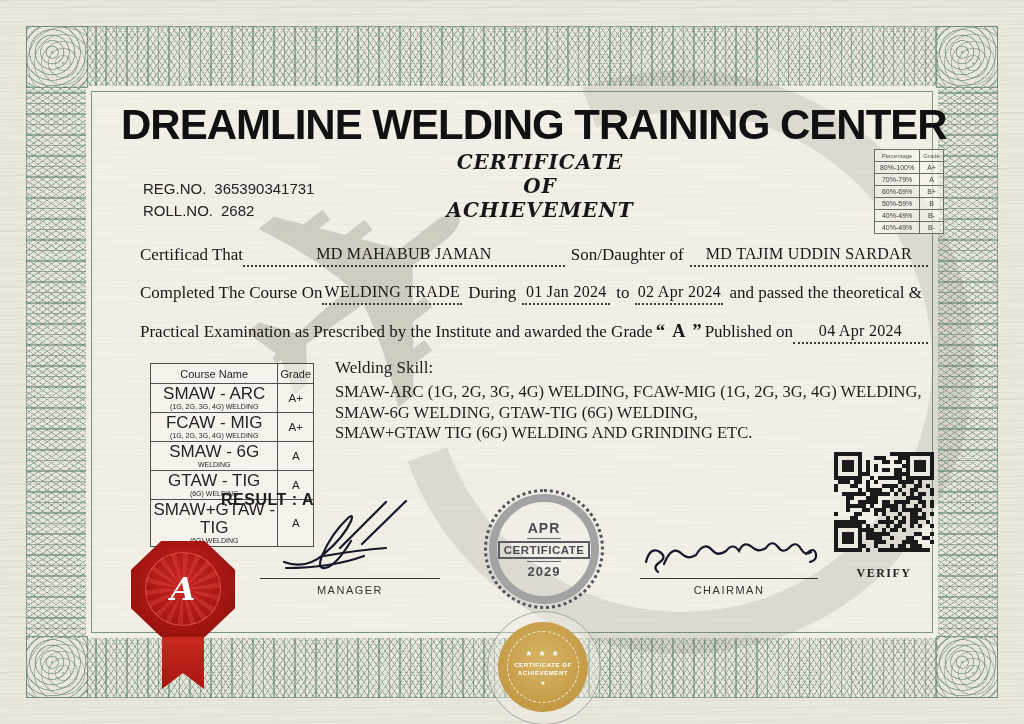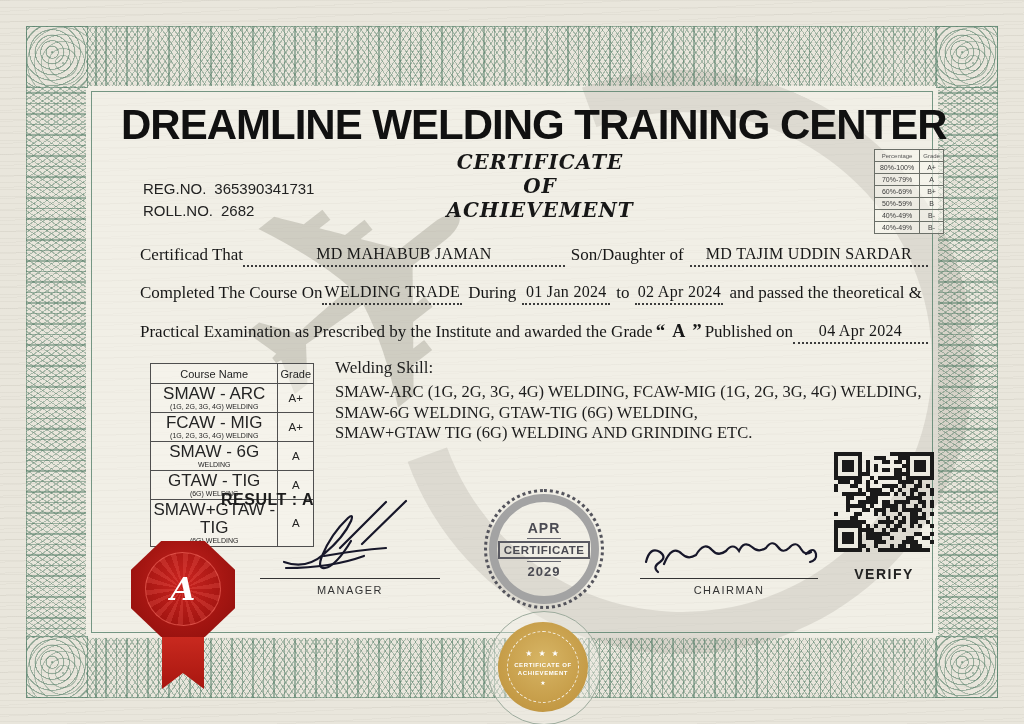--- a/index.html
+++ b/index.html
@@ -81,21 +81,21 @@
     font-family:"Liberation Sans",sans-serif;font-weight:bold;font-size:16px;letter-spacing:.5px;color:#1c1c1c;}
 
   
   .skills{position:absolute;left:307px;top:358px;width:600px;color:#1d1d1d;}
   .skills .t{font-size:17px;margin-bottom:4px;}
   .skills .l{font-size:16.5px;line-height:20.5px;}
 
   
   .qr{position:absolute;left:806px;top:452px;width:100px;height:100px;}
   .verify{position:absolute;left:800px;top:566px;width:112px;text-align:center;
-    font-family:Liberation Sans, sans-serif;font-weight:bold;font-size:14px;letter-spacing:1.5px;color:#222;}
+    font-family:Liberation Serif, serif;font-weight:bold;font-size:12px;letter-spacing:1.5px;color:#222;}
 
   
   .sig{position:absolute;}
   .sig-line{position:absolute;border-top:1.5px solid #333;}
   .sig-label{position:absolute;text-align:center;font-family:"Liberation Sans",sans-serif;
     font-size:11px;letter-spacing:1.5px;color:#333;}
 
   
   .stamp{position:absolute;left:456px;top:489px;width:114px;height:114px;border-radius:50%;
     border:3px dotted #54545c;display:flex;align-items:center;justify-content:center;}

